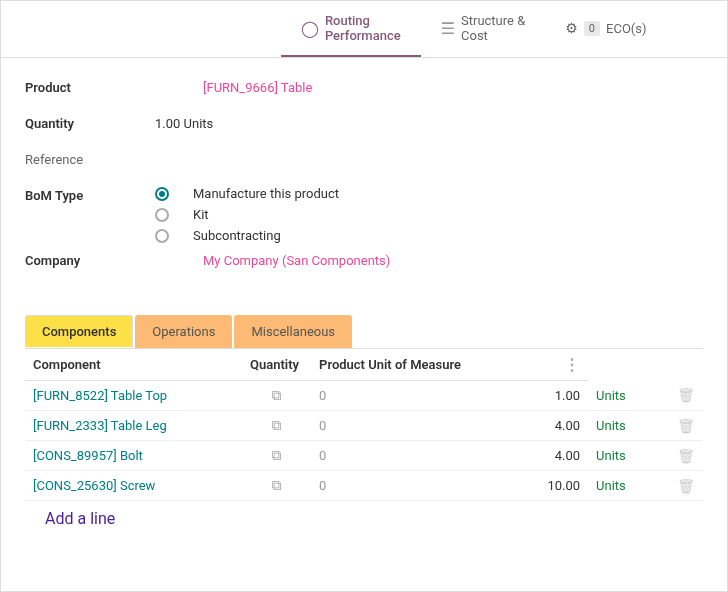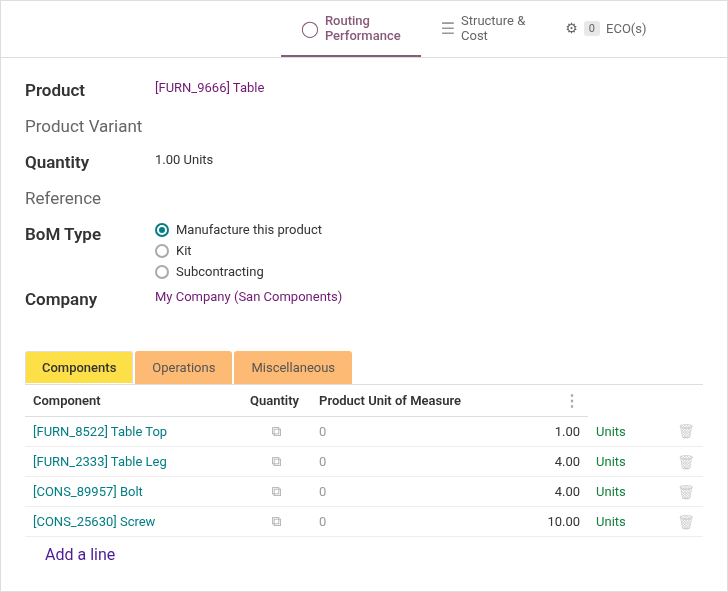--- a/index.html
+++ b/index.html
@@ -66,45 +66,46 @@
       display: flex;
       align-items: flex-start;
       margin-bottom: 8px;
       min-height: 28px;
     }
     .form-label {
       width: 130px;
       font-weight: 600;
       color: #333;
       padding-top: 2px;
-      font-size: 17px;
+      font-size: 13px;
       flex-shrink: 0;
     }
     .form-label.light {
       font-weight: 400;
       color: #666;
     }
     .form-value {
       color: #333;
       padding-top: 2px;
     }
     .form-value.link {
-      color: #701a75;
-      cursor: pointer;
+      color: #ec4899;
+      cursor: pointer;
+      margin-left: 48px;
     }
     
     .radio-group {
       display: flex;
       flex-direction: column;
       gap: 6px;
     }
     .radio-item {
       display: flex;
       align-items: center;
-      gap: 7px;
+      gap: 24px;
       cursor: pointer;
     }
     .radio-circle {
       width: 14px;
       height: 14px;
       border-radius: 50%;
       border: 2px solid #aaa;
       display: flex;
       align-items: center;
       justify-content: center;
@@ -230,24 +231,20 @@
     </div>
   </div>
 
   <div class="form-section">
 
     <div class="form-row">
       <div class="form-label">Product</div>
       <div class="form-value link">[FURN_9666] Table</div>
     </div>
 
-    <div class="form-row">
-      <div class="form-label light">Product Variant</div>
-      <div class="form-value"></div>
-    </div>
 
     <div class="form-row">
       <div class="form-label">Quantity</div>
       <div class="form-value">1.00 Units</div>
     </div>
 
     <div class="form-row">
       <div class="form-label light">Reference</div>
       <div class="form-value"></div>
     </div>

